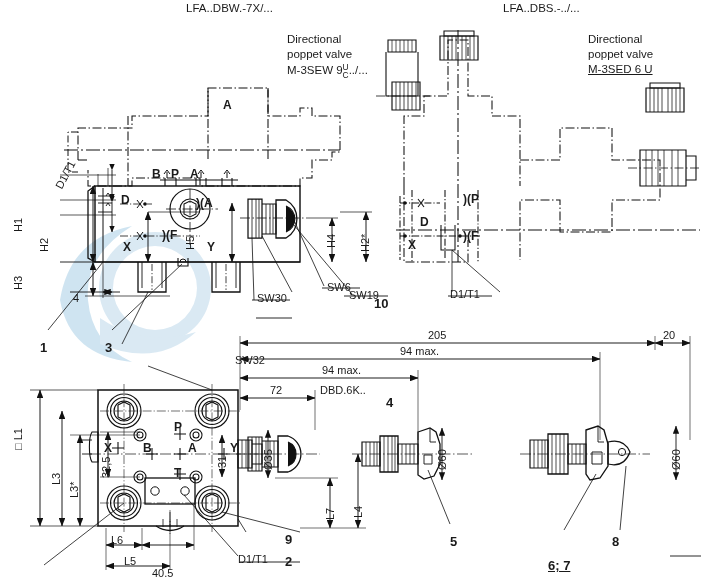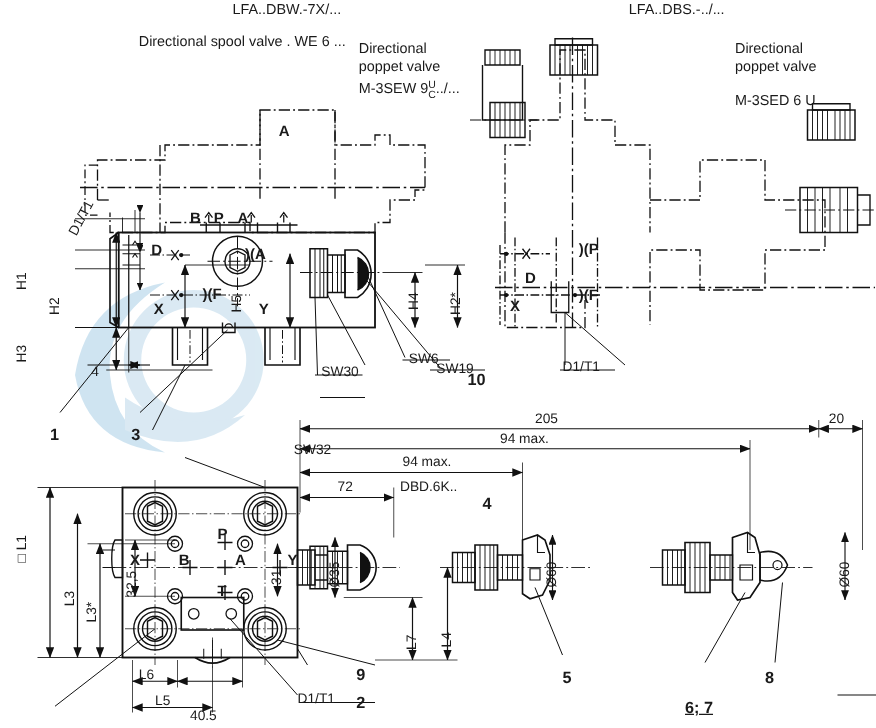--- a/index.html
+++ b/index.html
@@ -342,29 +342,28 @@
       <path d="M626 466 L620 530" stroke-width="0.8"></path>
 
       <path d="M676 426 L676 480" marker-start="url(#ahr)" marker-end="url(#ah)" stroke-width="0.9"></path>
 
     </g>
   </svg>
 
   <div class="lbl hdr" style="left:186px;top:2px;">LFA..DBW.-7X/...</div>
   <div class="lbl hdr" style="left:503px;top:2px;">LFA..DBS.-../...</div>
 
-  <div class="lbl hdr" style="left:111px;top:28px;">Directional spool valve . WE 6 ...</div>
 
   <div class="lbl hdr" style="left:287px;top:33px;">Directional</div>
   <div class="lbl hdr" style="left:287px;top:48px;">poppet valve</div>
   <div class="lbl hdr" style="left:287px;top:63px;"><span>M-3SEW 9</span><span class="stack"><span style="display:block">U</span><span style="display:block">C</span></span><span>../...</span></div>
 
   <div class="lbl hdr" style="left:588px;top:33px;">Directional</div>
   <div class="lbl hdr" style="left:588px;top:48px;">poppet valve</div>
-  <div class="lbl hdr" style="left:588px;top:75px;">M-3SED 6 U</div>
+  <div class="lbl hdr" style="left:588px;top:63px;text-decoration:underline;">M-3SED 6 U</div>
 
   <div class="lbl bold" style="left:223px;top:98px;">A</div>
 
   <div class="lbl dim dimv" style="left:12px;top:232px;transform:rotate(-90deg);">H1</div>
   <div class="lbl dim dimv" style="left:38px;top:252px;transform:rotate(-90deg);">H2</div>
   <div class="lbl dim dimv" style="left:12px;top:290px;transform:rotate(-90deg);">H3</div>
   <div class="lbl dim dimv" style="left:184px;top:250px;transform:rotate(-90deg);">H5</div>
   <div class="lbl dim dimv" style="left:325px;top:248px;transform:rotate(-90deg);">H4</div>
   <div class="lbl dim dimv" style="left:359px;top:252px;transform:rotate(-90deg);">H2*</div>
   <div class="lbl dim" style="left:53px;top:185px;transform:rotate(-62deg);transform-origin:0 0;">D1/T1</div>

